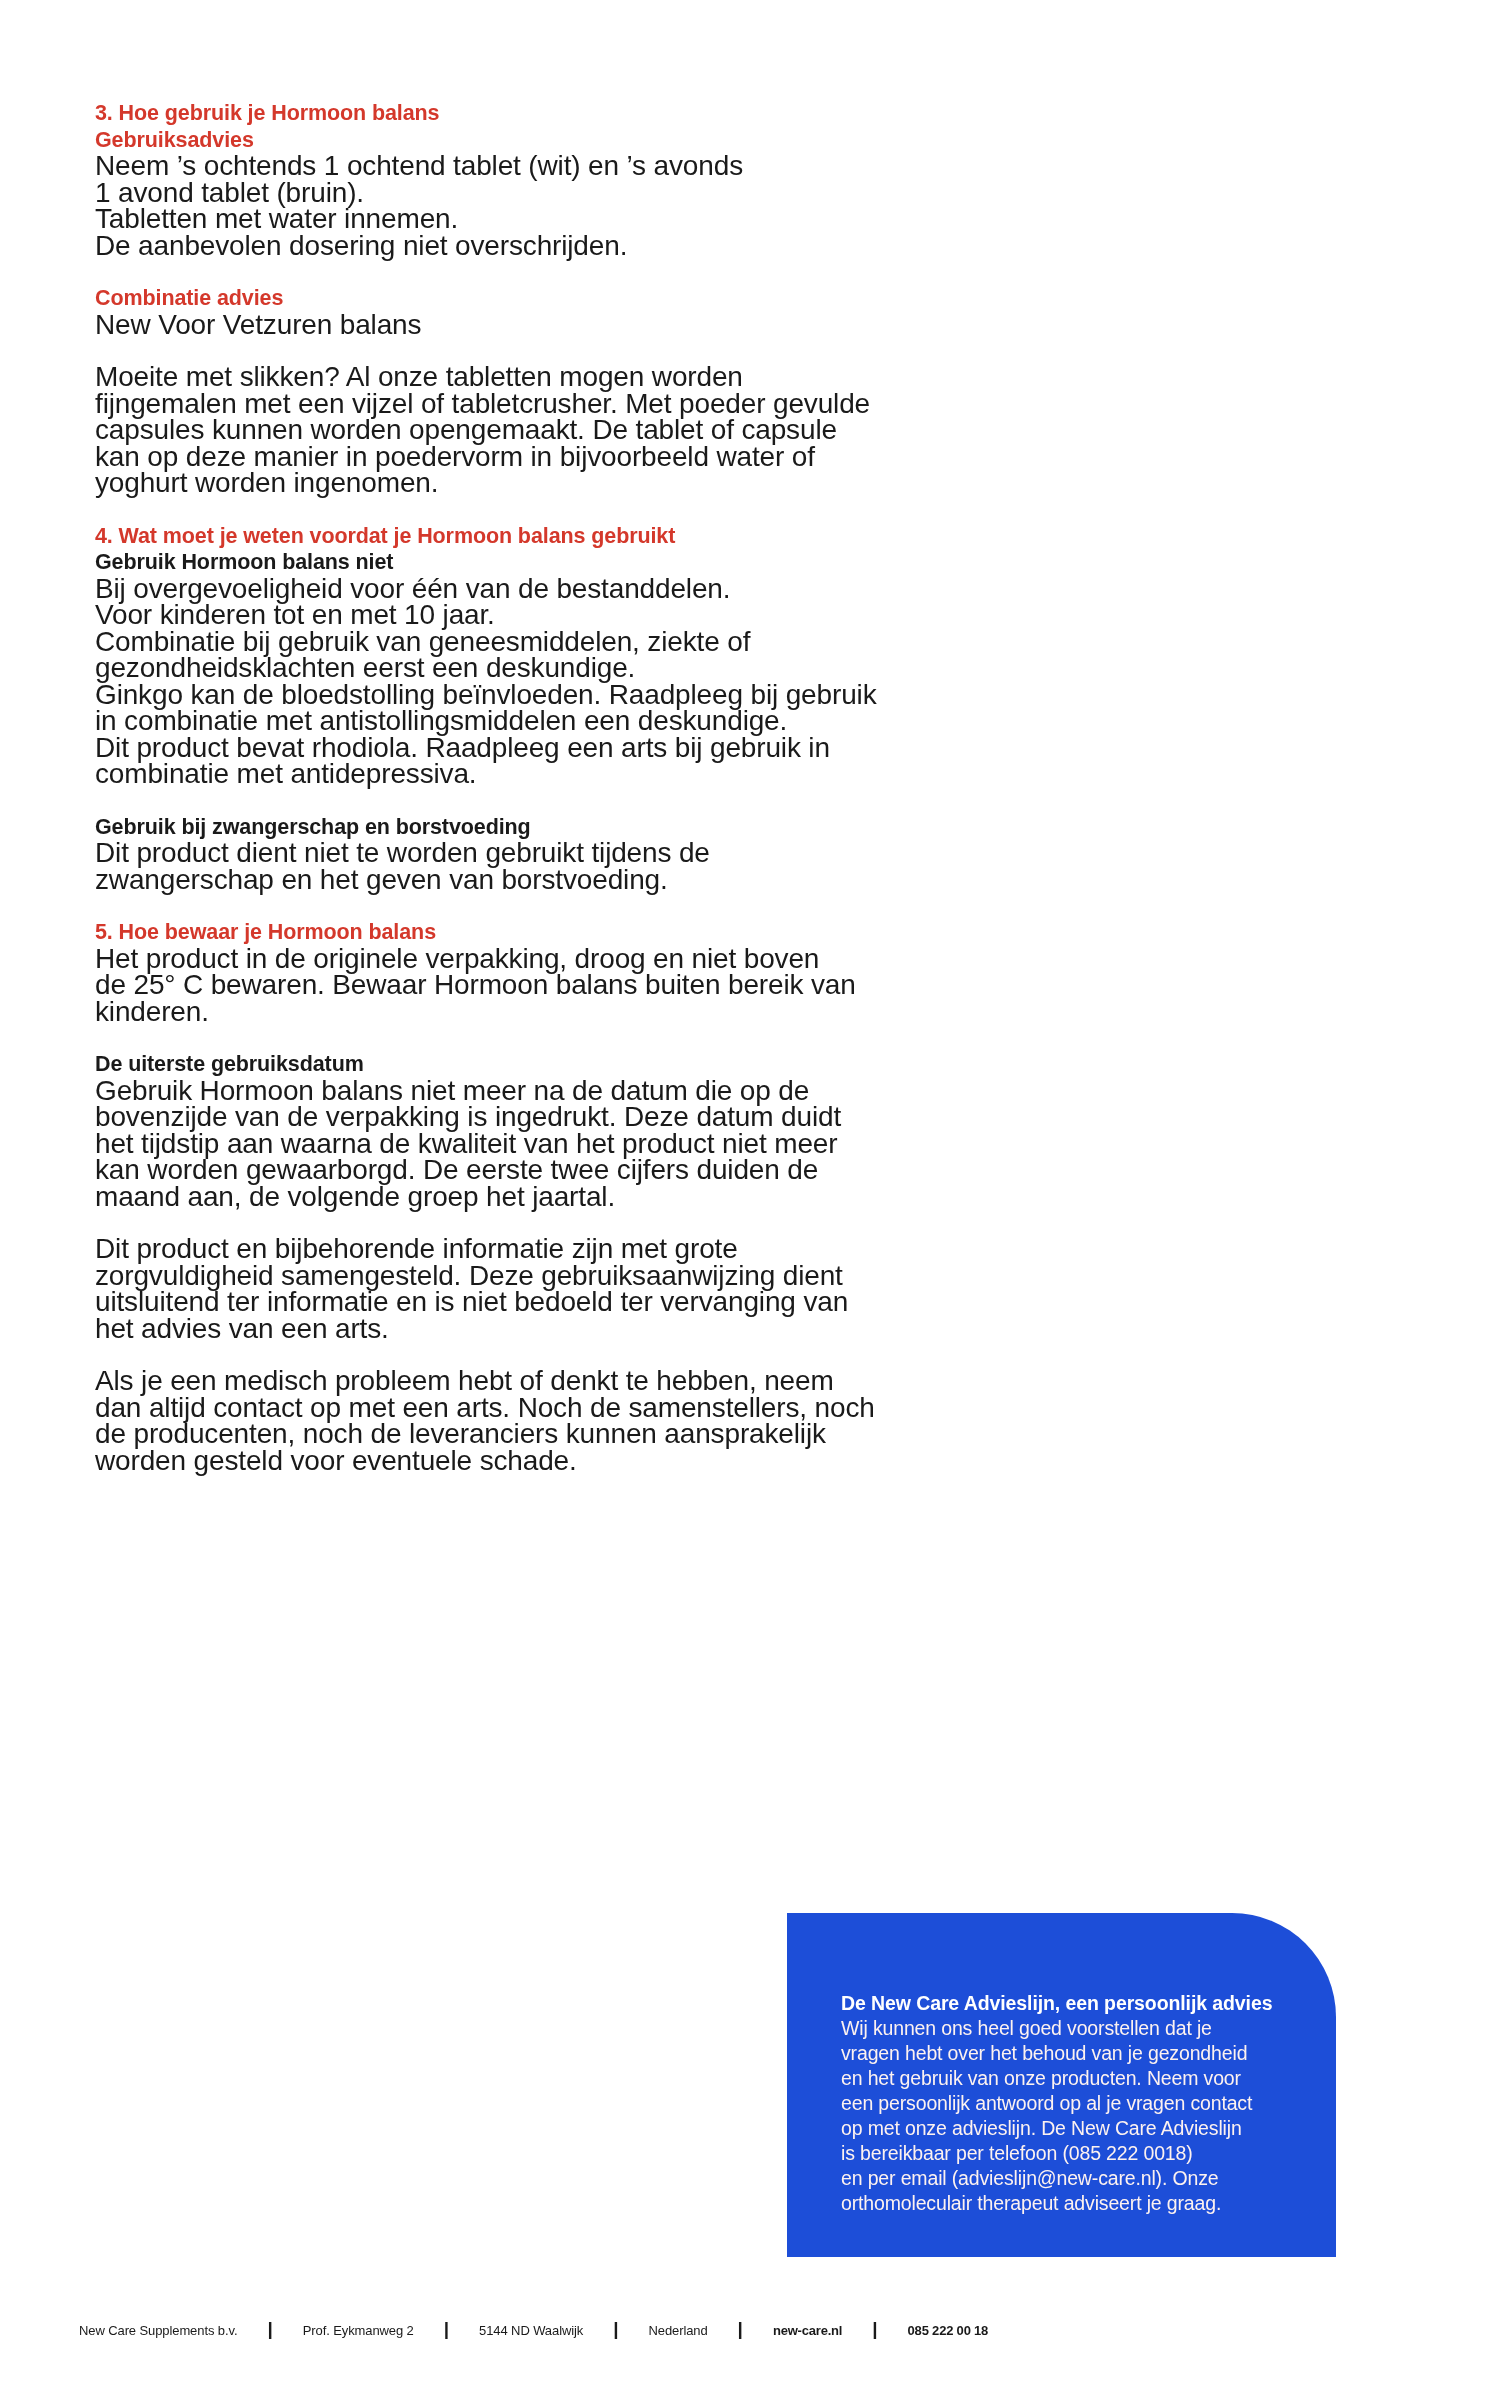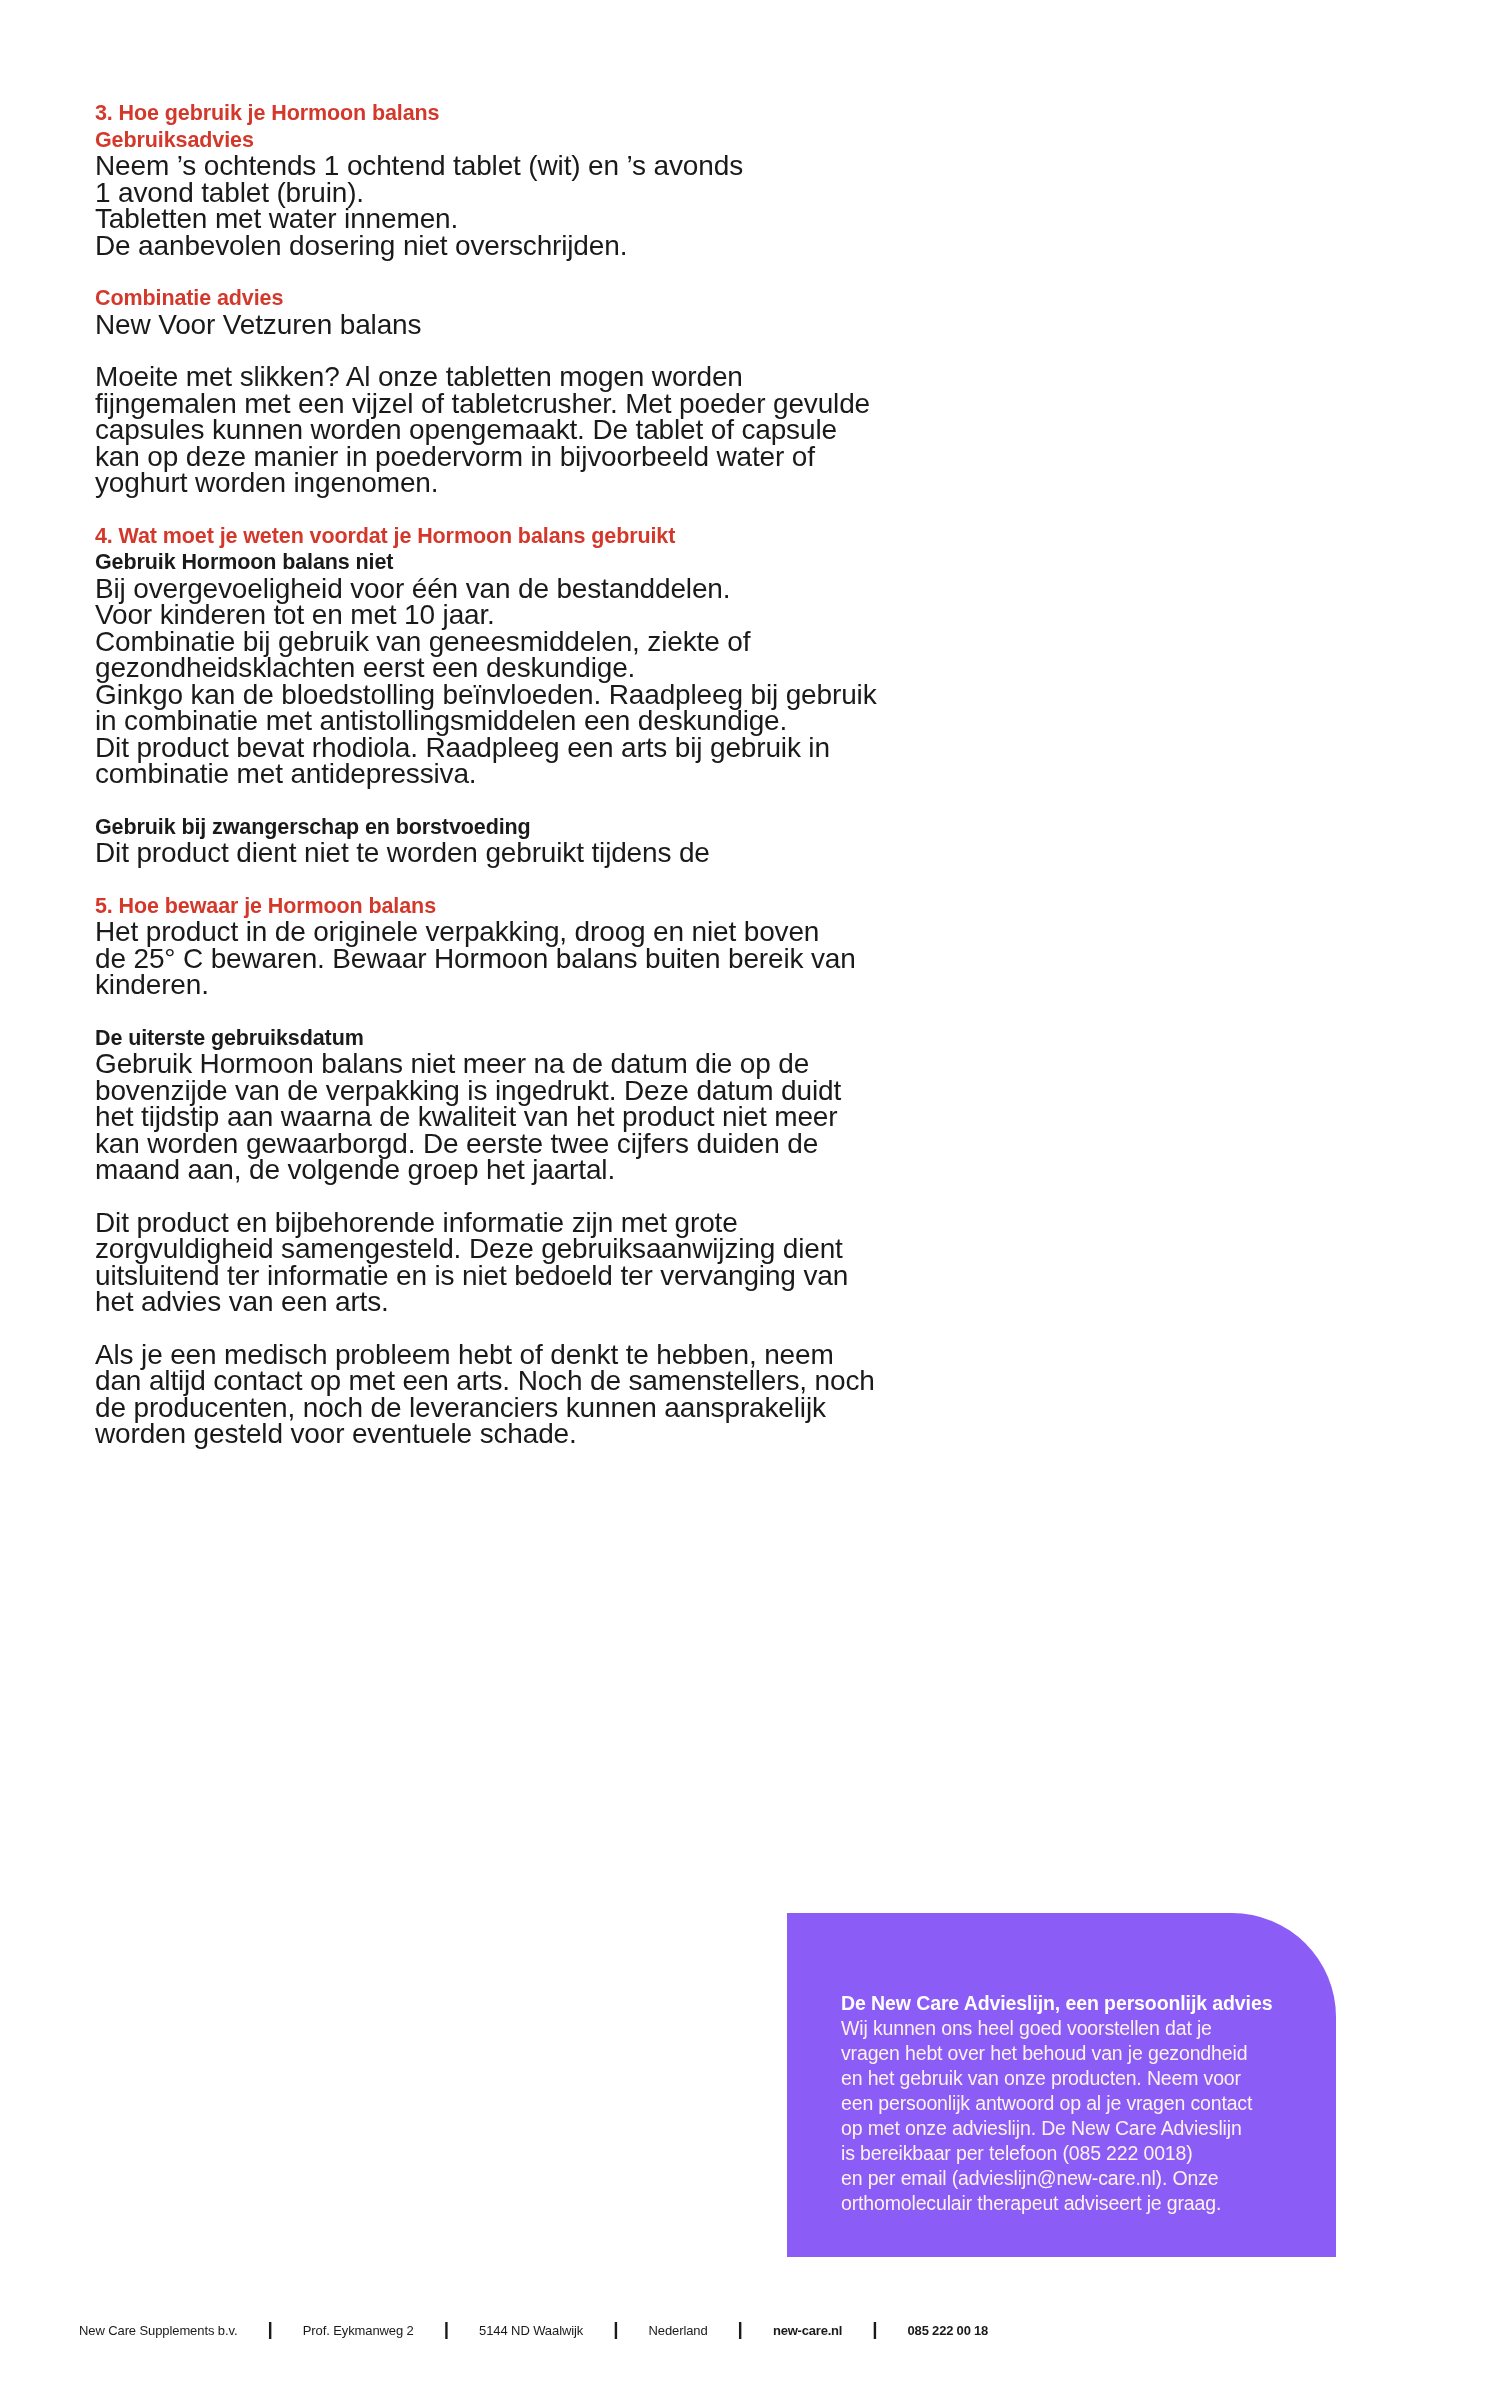--- a/index.html
+++ b/index.html
@@ -55,21 +55,21 @@
   }
   .gap-lg { height: 26px; }
 
   
   #advice-panel {
     position: absolute;
     left: 787px;
     top: 1913px;
     width: 549px;
     height: 344px;
-    background: #8b5cf6;
+    background: #1d4ed8;
     border-top-right-radius: 104px;
     box-sizing: border-box;
   }
   #advice-inner {
     position: absolute;
     left: 54px;
     top: 78px;
     width: 470px;
   }
   .advice-title {
@@ -150,20 +150,21 @@
       <div class="body-line">gezondheidsklachten eerst een deskundige.</div>
       <div class="body-line">Ginkgo kan de bloedstolling beïnvloeden. Raadpleeg bij gebruik</div>
       <div class="body-line">in combinatie met antistollingsmiddelen een deskundige.</div>
       <div class="body-line">Dit product bevat rhodiola. Raadpleeg een arts bij gebruik in</div>
       <div class="body-line">combinatie met antidepressiva.</div>
     </div>
     <div class="gap-lg"></div>
     <div class="section">
       <div class="h-black">Gebruik bij zwangerschap en borstvoeding</div>
       <div class="body-line">Dit product dient niet te worden gebruikt tijdens de</div>
+      <div class="body-line">zwangerschap en het geven van borstvoeding.</div>
     </div>
     <div class="gap-lg"></div>
     <div class="section">
       <div class="h-red">5.  Hoe bewaar je Hormoon balans</div>
       <div class="body-line">Het product in de originele verpakking, droog en niet boven</div>
       <div class="body-line">de 25° C bewaren. Bewaar Hormoon balans buiten bereik van</div>
       <div class="body-line">kinderen.</div>
     </div>
     <div class="gap-lg"></div>
     <div class="section">

